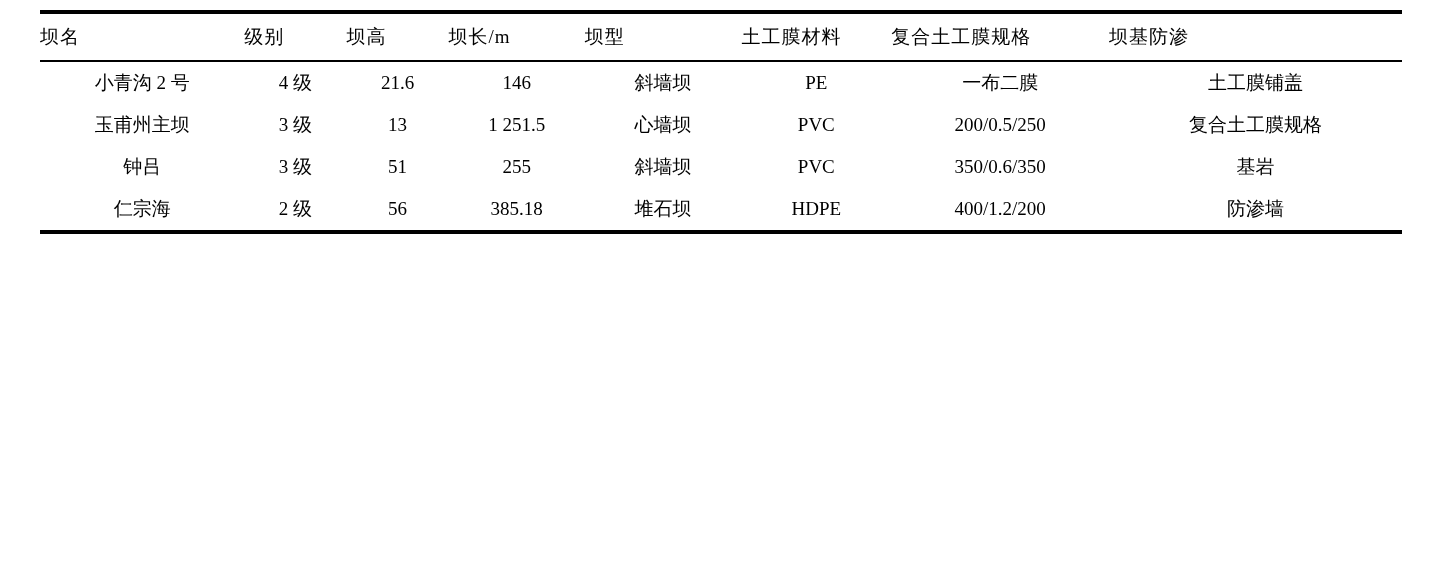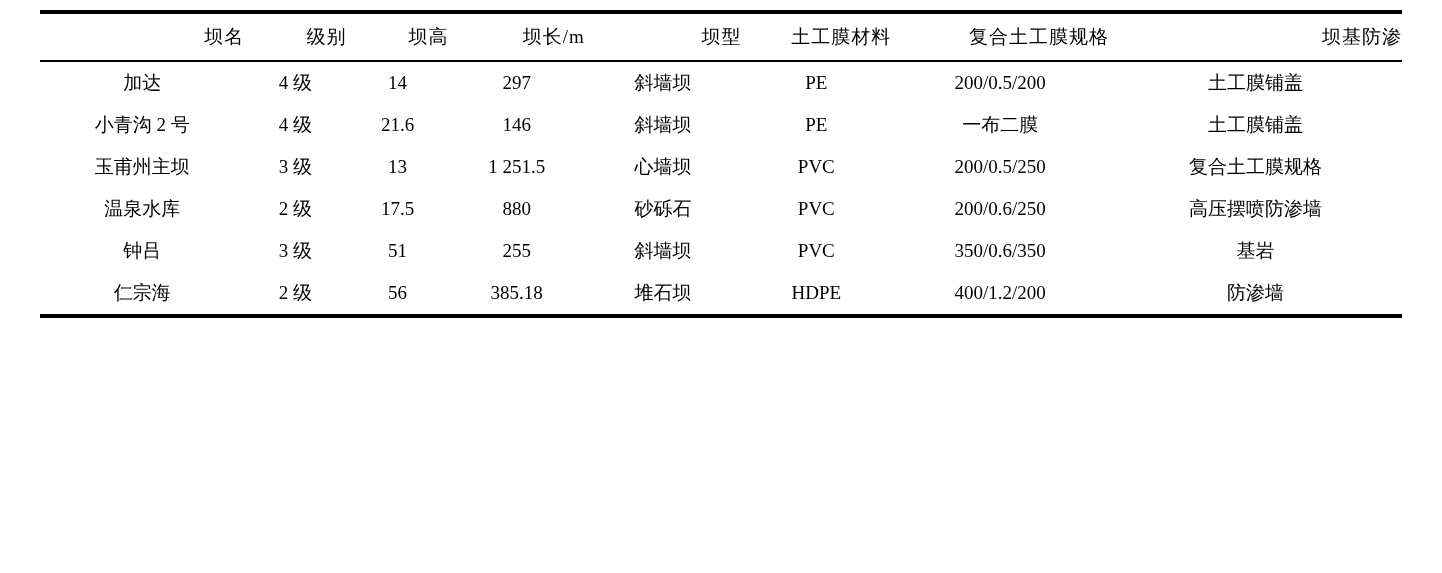--- a/index.html
+++ b/index.html
@@ -21,21 +21,21 @@
     width: 100%;
     border-collapse: collapse;
     table-layout: fixed;
     border-top: 4px solid #000000;
     border-bottom: 4px solid #000000;
   }
   table.dams thead th {
     height: 46px;
     font-size: 19px;
     font-weight: normal;
-    text-align: right;
+    text-align: left;
     vertical-align: middle;
     border-bottom: 2px solid #000000;
     padding: 0;
     letter-spacing: 1px;
   }
   table.dams tbody td {
     height: 42px;
     font-size: 19px;
     text-align: center;
     vertical-align: middle;
@@ -69,58 +69,38 @@
           <th>坝高</th>
           <th>坝长/m</th>
           <th>坝型</th>
           <th>土工膜材料</th>
           <th>复合土工膜规格</th>
           <th>坝基防渗</th>
         </tr>
     </thead>
     <tbody>
         <tr>
-          <td>加达</td>
-          <td>4 级</td>
-          <td>14</td>
-          <td>297</td>
-          <td>斜墙坝</td>
-          <td>PE</td>
-          <td>200/0.5/200</td>
-          <td>土工膜铺盖</td>
-        </tr>
-        <tr>
           <td>小青沟 2 号</td>
           <td>4 级</td>
           <td>21.6</td>
           <td>146</td>
           <td>斜墙坝</td>
           <td>PE</td>
           <td>一布二膜</td>
           <td>土工膜铺盖</td>
         </tr>
         <tr>
           <td>玉甫州主坝</td>
           <td>3 级</td>
           <td>13</td>
           <td>1 251.5</td>
           <td>心墙坝</td>
           <td>PVC</td>
           <td>200/0.5/250</td>
           <td>复合土工膜规格</td>
-        </tr>
-        <tr>
-          <td>温泉水库</td>
-          <td>2 级</td>
-          <td>17.5</td>
-          <td>880</td>
-          <td>砂砾石</td>
-          <td>PVC</td>
-          <td>200/0.6/250</td>
-          <td>高压摆喷防渗墙</td>
         </tr>
         <tr>
           <td>钟吕</td>
           <td>3 级</td>
           <td>51</td>
           <td>255</td>
           <td>斜墙坝</td>
           <td>PVC</td>
           <td>350/0.6/350</td>
           <td>基岩</td>

